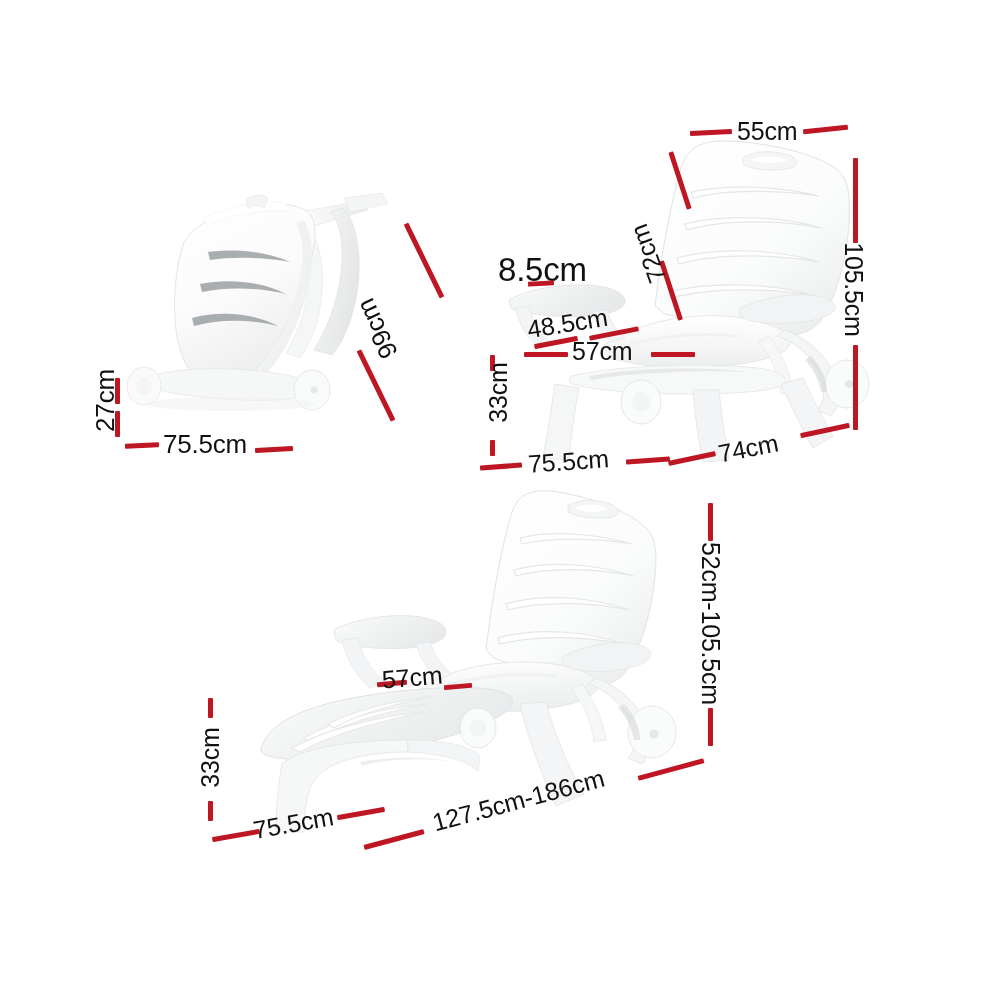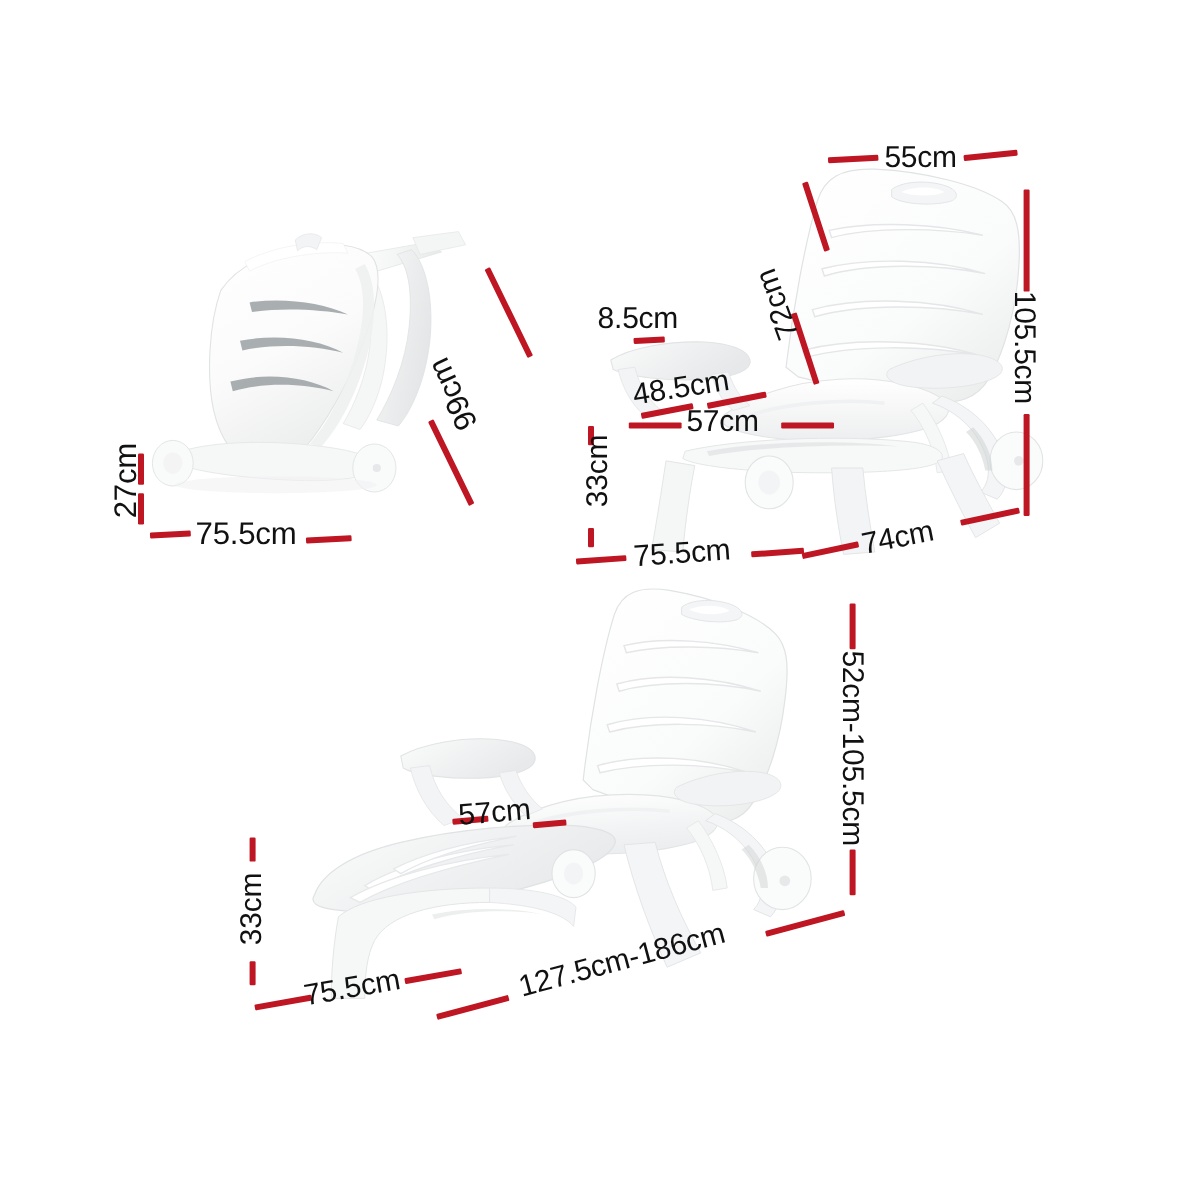--- a/index.html
+++ b/index.html
@@ -204,21 +204,21 @@
     </div>
 
     <div class="tick h" style="left: 230px; top: 130px; width: 42px; transform: rotate(-3deg); background: rgb(190, 22, 34);"></div>
     <div class="tick h" style="left: 343px; top: 127px; width: 45px; transform: rotate(-6deg); background: rgb(190, 22, 34);"></div>
     <div class="dim" style="left: 277px; top: 117px; font-size: 25px; color: rgb(17, 17, 17);">55cm</div>
 
     <div class="tick h" style="left: 190px; top: 178px; width: 60px; transform: rotate(72deg); background: rgb(190, 22, 34);"></div>
     <div class="tick h" style="left: 180px; top: 288px; width: 62px; transform: rotate(72deg); background: rgb(190, 22, 34);"></div>
     <div class="dim" style="left: 158px; top: 239px; font-size: 25px; transform: rotate(-110deg); color: rgb(17, 17, 17);">72cm</div>
 
-    <div class="dim" style="left: 38px; top: 251px; font-size: 25px; color: rgb(17, 17, 17);">8.5cm</div>
+    <div class="dim" style="left: 38px; top: 251px; font-size: 33px; color: rgb(17, 17, 17);">8.5cm</div>
     <div class="tick h" style="left: 68px; top: 281px; width: 26px; transform: rotate(-3deg); background: rgb(190, 22, 34);"></div>
 
     <div class="tick h" style="left: 74px; top: 340px; width: 44px; transform: rotate(-11deg); background: rgb(190, 22, 34);"></div>
     <div class="tick h" style="left: 129px; top: 331px; width: 50px; transform: rotate(-11deg); background: rgb(190, 22, 34);"></div>
     <div class="dim" style="left: 67px; top: 309px; font-size: 25px; transform: rotate(-9deg); color: rgb(17, 17, 17);">48.5cm</div>
 
     <div class="tick h" style="left: 64px; top: 352px; width: 44px; background: rgb(190, 22, 34);"></div>
     <div class="tick h" style="left: 191px; top: 352px; width: 44px; background: rgb(190, 22, 34);"></div>
     <div class="dim" style="left: 112px; top: 337px; font-size: 25px; color: rgb(17, 17, 17);">57cm</div>
 

